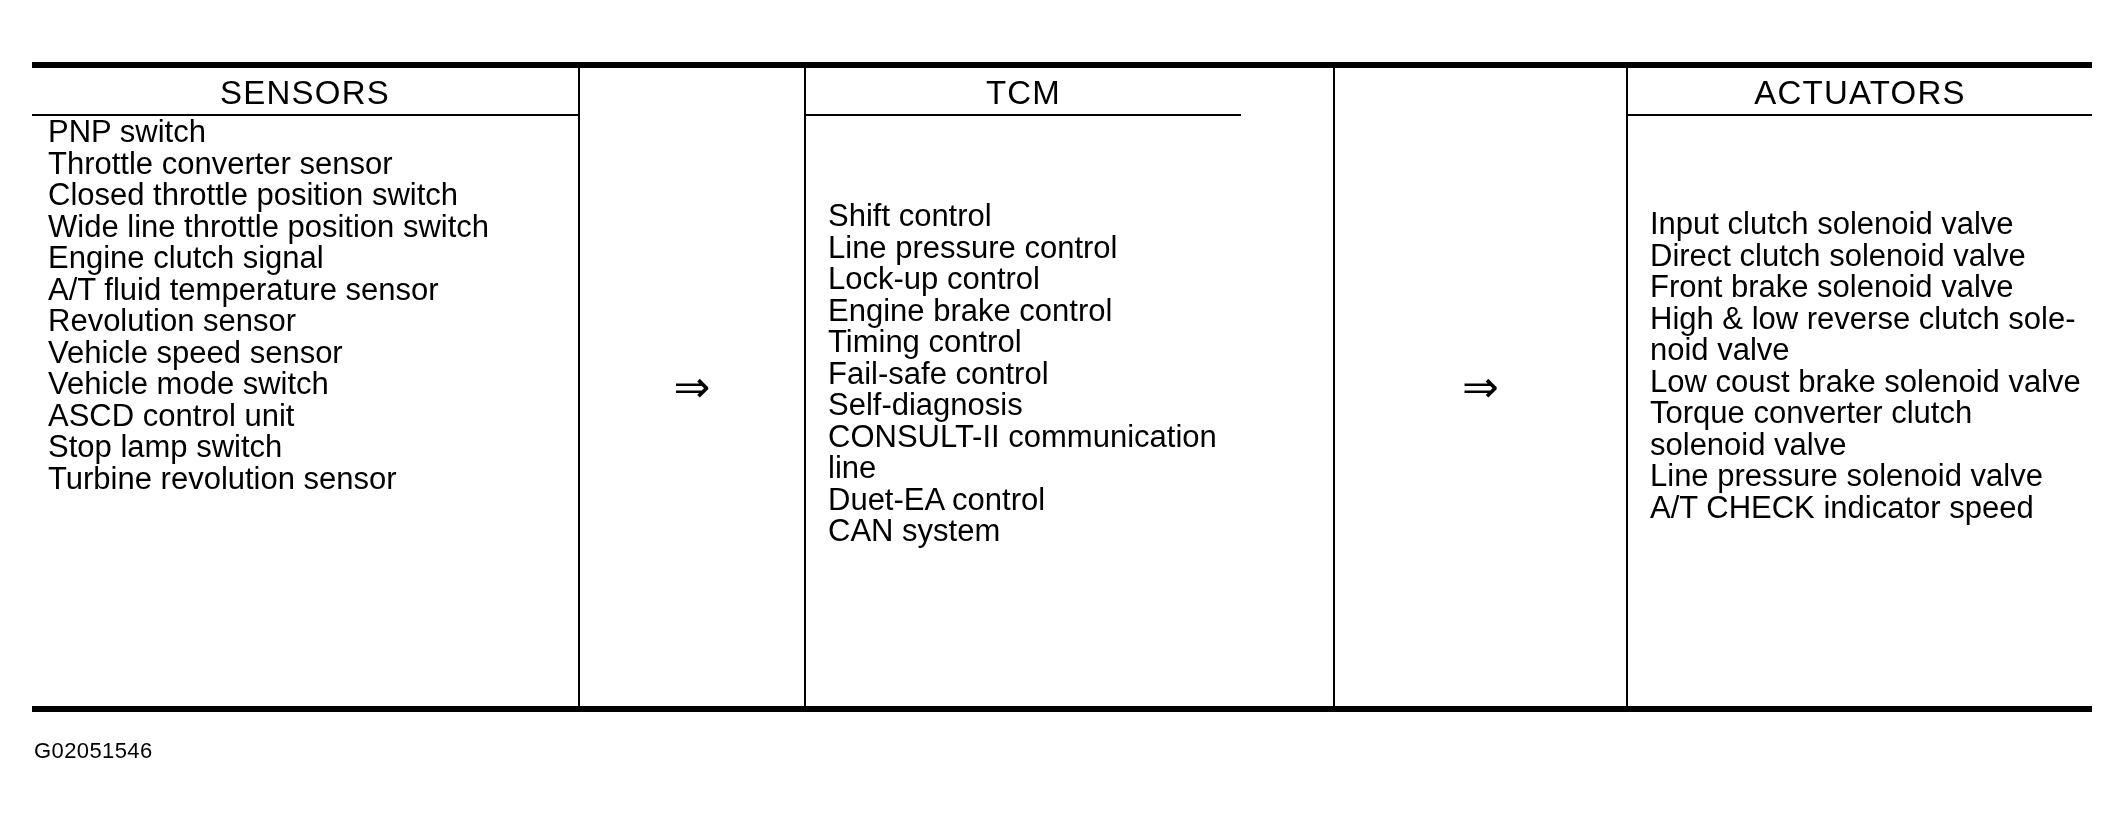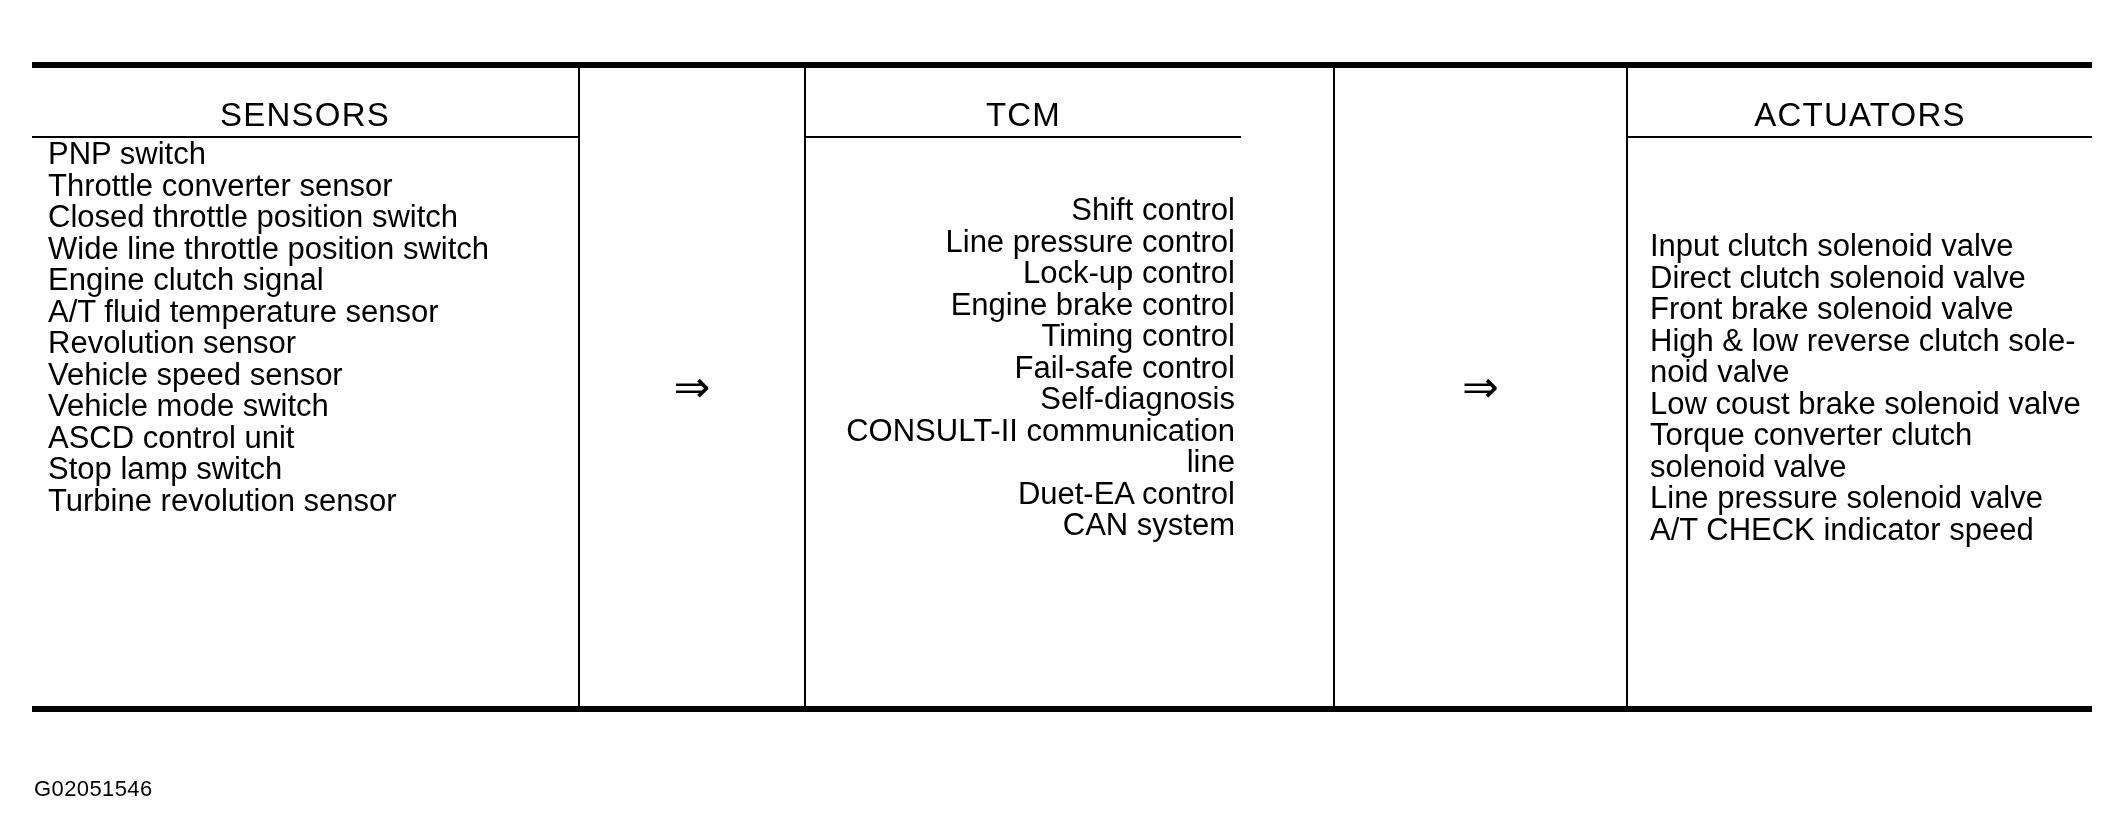--- a/index.html
+++ b/index.html
@@ -64,41 +64,42 @@
   .col-gap1      { left: 548px;  width: 224px; }
   .col-tcm       { left: 774px;  width: 435px; }
   .col-gap2      { left: 1303px; width: 291px; }
   .col-actuators { left: 1596px; width: 464px; }
 
   .col-header {
     position: relative;
     text-align: center;
     font-size: 33px;
     letter-spacing: 1.2px;
-    padding-top: 28px;
+    padding-top: 0;
     height: 42px;
     box-sizing: content-box;
+    margin-top: 6px;
   }
   .col-header .hdr-rule {
     position: absolute;
     left: 0;
     right: 0;
     bottom: 0;
     height: 2px;
     background: #000000;
   }
 
   .col-body {
     font-size: 31px;
     line-height: 31.5px;
     padding-left: 14px;
     padding-right: 6px;
   }
   .col-sensors   .col-body { padding-left: 16px; }
-  .col-tcm       .col-body { padding-top: 56px; padding-left: 22px; text-align: right; }
+  .col-tcm       .col-body { padding-top: 84px; padding-left: 22px; }
   .col-actuators .col-body { padding-top: 92px; padding-left: 22px; }
 
   .item {
     white-space: normal;
   }
   .item + .item { margin-top: 0px; }
 
   
   .arrow-cell {
     position: absolute;
@@ -116,21 +117,20 @@
     font-family: "DejaVu Sans", sans-serif;
   }
 
   
   .figure-caption {
     position: absolute;
     left: 34px;
     top: 738px;
     font-size: 22px;
     letter-spacing: 0.4px;
-    margin-top: 38px;
   }
 </style>
 </head>
 <body>
 
 <div id="diagram-root">
 
   <div class="table-frame">
 
     <div class="rule-top"></div>

